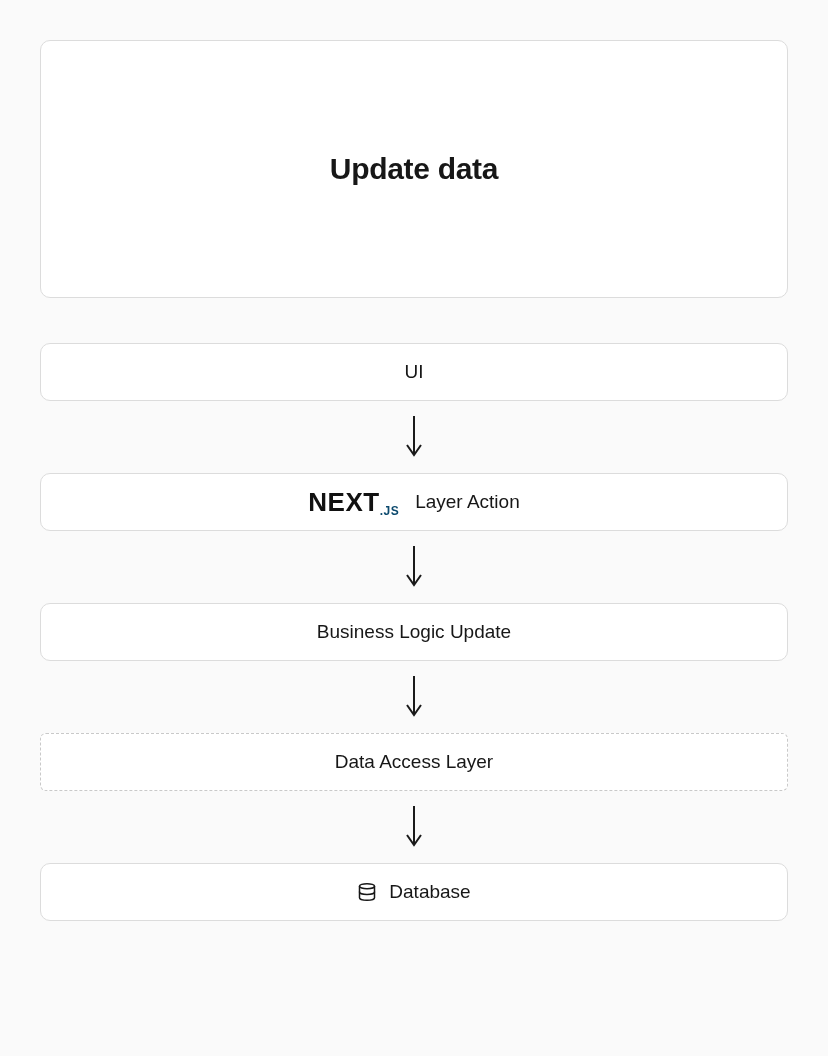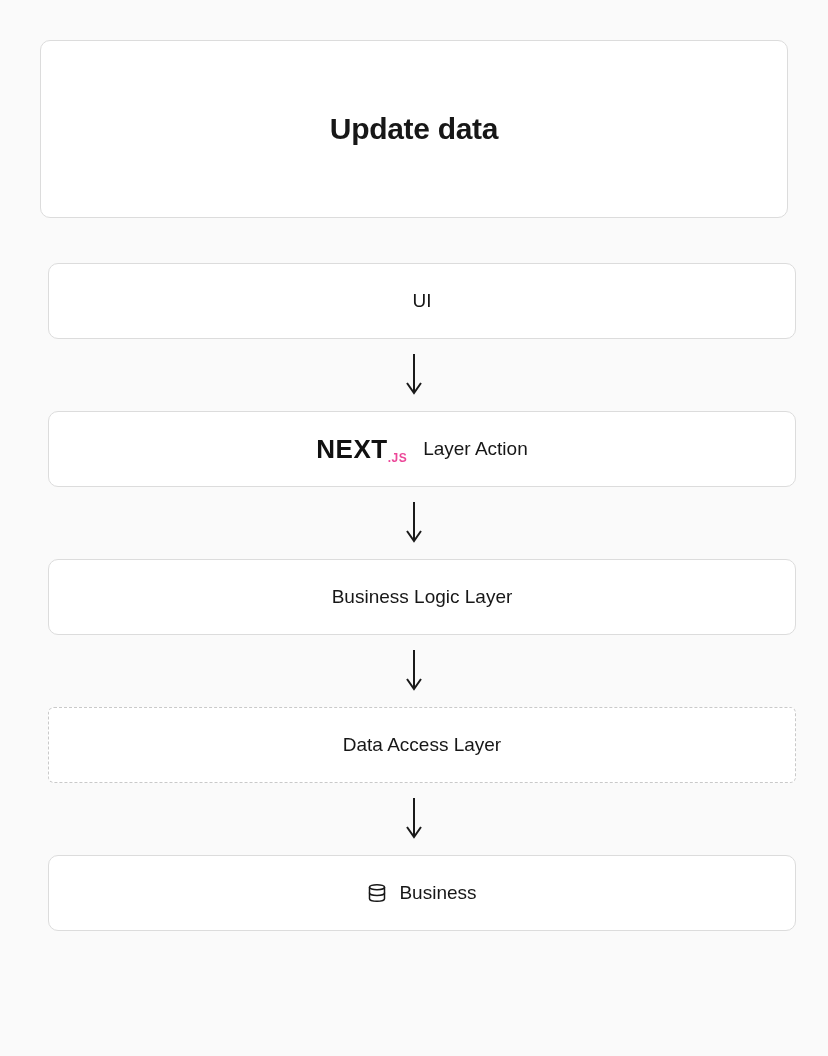--- a/index.html
+++ b/index.html
@@ -19,33 +19,32 @@
   .card {
     width: 748px;
     background: #ffffff;
     border: 1px solid #dcdcdc;
     border-radius: 10px;
     display: flex;
     align-items: center;
     justify-content: center;
   }
   .title-card {
-    height: 178px;
+    height: 258px;
     margin-bottom: 45px;
   }
   .title-card .title {
     font-size: 30px;
     font-weight: 700;
     letter-spacing: -0.3px;
     color: #171717;
   }
   .node {
-    height: 76px;
+    height: 58px;
     gap: 12px;
-    margin-left: 8px;
   }
   .node .label {
     font-size: 19px;
     font-weight: 400;
     color: #171717;
   }
   .node.dashed {
     border: 1px dashed #c9c9c9;
     border-radius: 6px;
   }
@@ -64,21 +63,21 @@
   .next-text {
     font-size: 26px;
     font-weight: 700;
     letter-spacing: 0.5px;
     color: #111111;
   }
   .next-suffix {
     font-size: 12px;
     font-weight: 700;
     letter-spacing: 0.5px;
-    color: #ec4899;
+    color: #0c4a6e;
   }
   .db-icon {
     display: inline-flex;
     align-items: center;
   }
   .db-icon svg { display: block; }
 </style>
 </head>
 <body>
 
@@ -108,21 +107,21 @@
   </div>
 
   <div class="arrow-row">
     <svg width="18" height="44" viewBox="0 0 18 44" fill="none" xmlns="http://www.w3.org/2000/svg">
       <line x1="9" y1="1" x2="9" y2="39" stroke="#1a1a1a" stroke-width="2"></line>
       <polyline points="2,30 9,40 16,30" fill="none" stroke="#1a1a1a" stroke-width="2"></polyline>
     </svg>
   </div>
 
   <div class="card node">
-    <span class="label">Business Logic Layer</span>
+    <span class="label">Business Logic Update</span>
   </div>
 
   <div class="arrow-row">
     <svg width="18" height="44" viewBox="0 0 18 44" fill="none" xmlns="http://www.w3.org/2000/svg">
       <line x1="9" y1="1" x2="9" y2="39" stroke="#1a1a1a" stroke-width="2"></line>
       <polyline points="2,30 9,40 16,30" fill="none" stroke="#1a1a1a" stroke-width="2"></polyline>
     </svg>
   </div>
 
   <div class="card node dashed">
@@ -137,16 +136,16 @@
   </div>
 
   <div class="card node">
     <span class="db-icon">
       <svg width="20" height="22" viewBox="0 0 24 24" fill="none" stroke="#171717" stroke-width="1.8" stroke-linecap="round" stroke-linejoin="round" xmlns="http://www.w3.org/2000/svg">
         <ellipse cx="12" cy="5" rx="9" ry="3"></ellipse>
         <path d="M3 5v14a9 3 0 0 0 18 0V5"></path>
         <path d="M3 12a9 3 0 0 0 18 0"></path>
       </svg>
     </span>
-    <span class="label">Business</span>
+    <span class="label">Database</span>
   </div>
 
 </div>
 
 </body></html>

